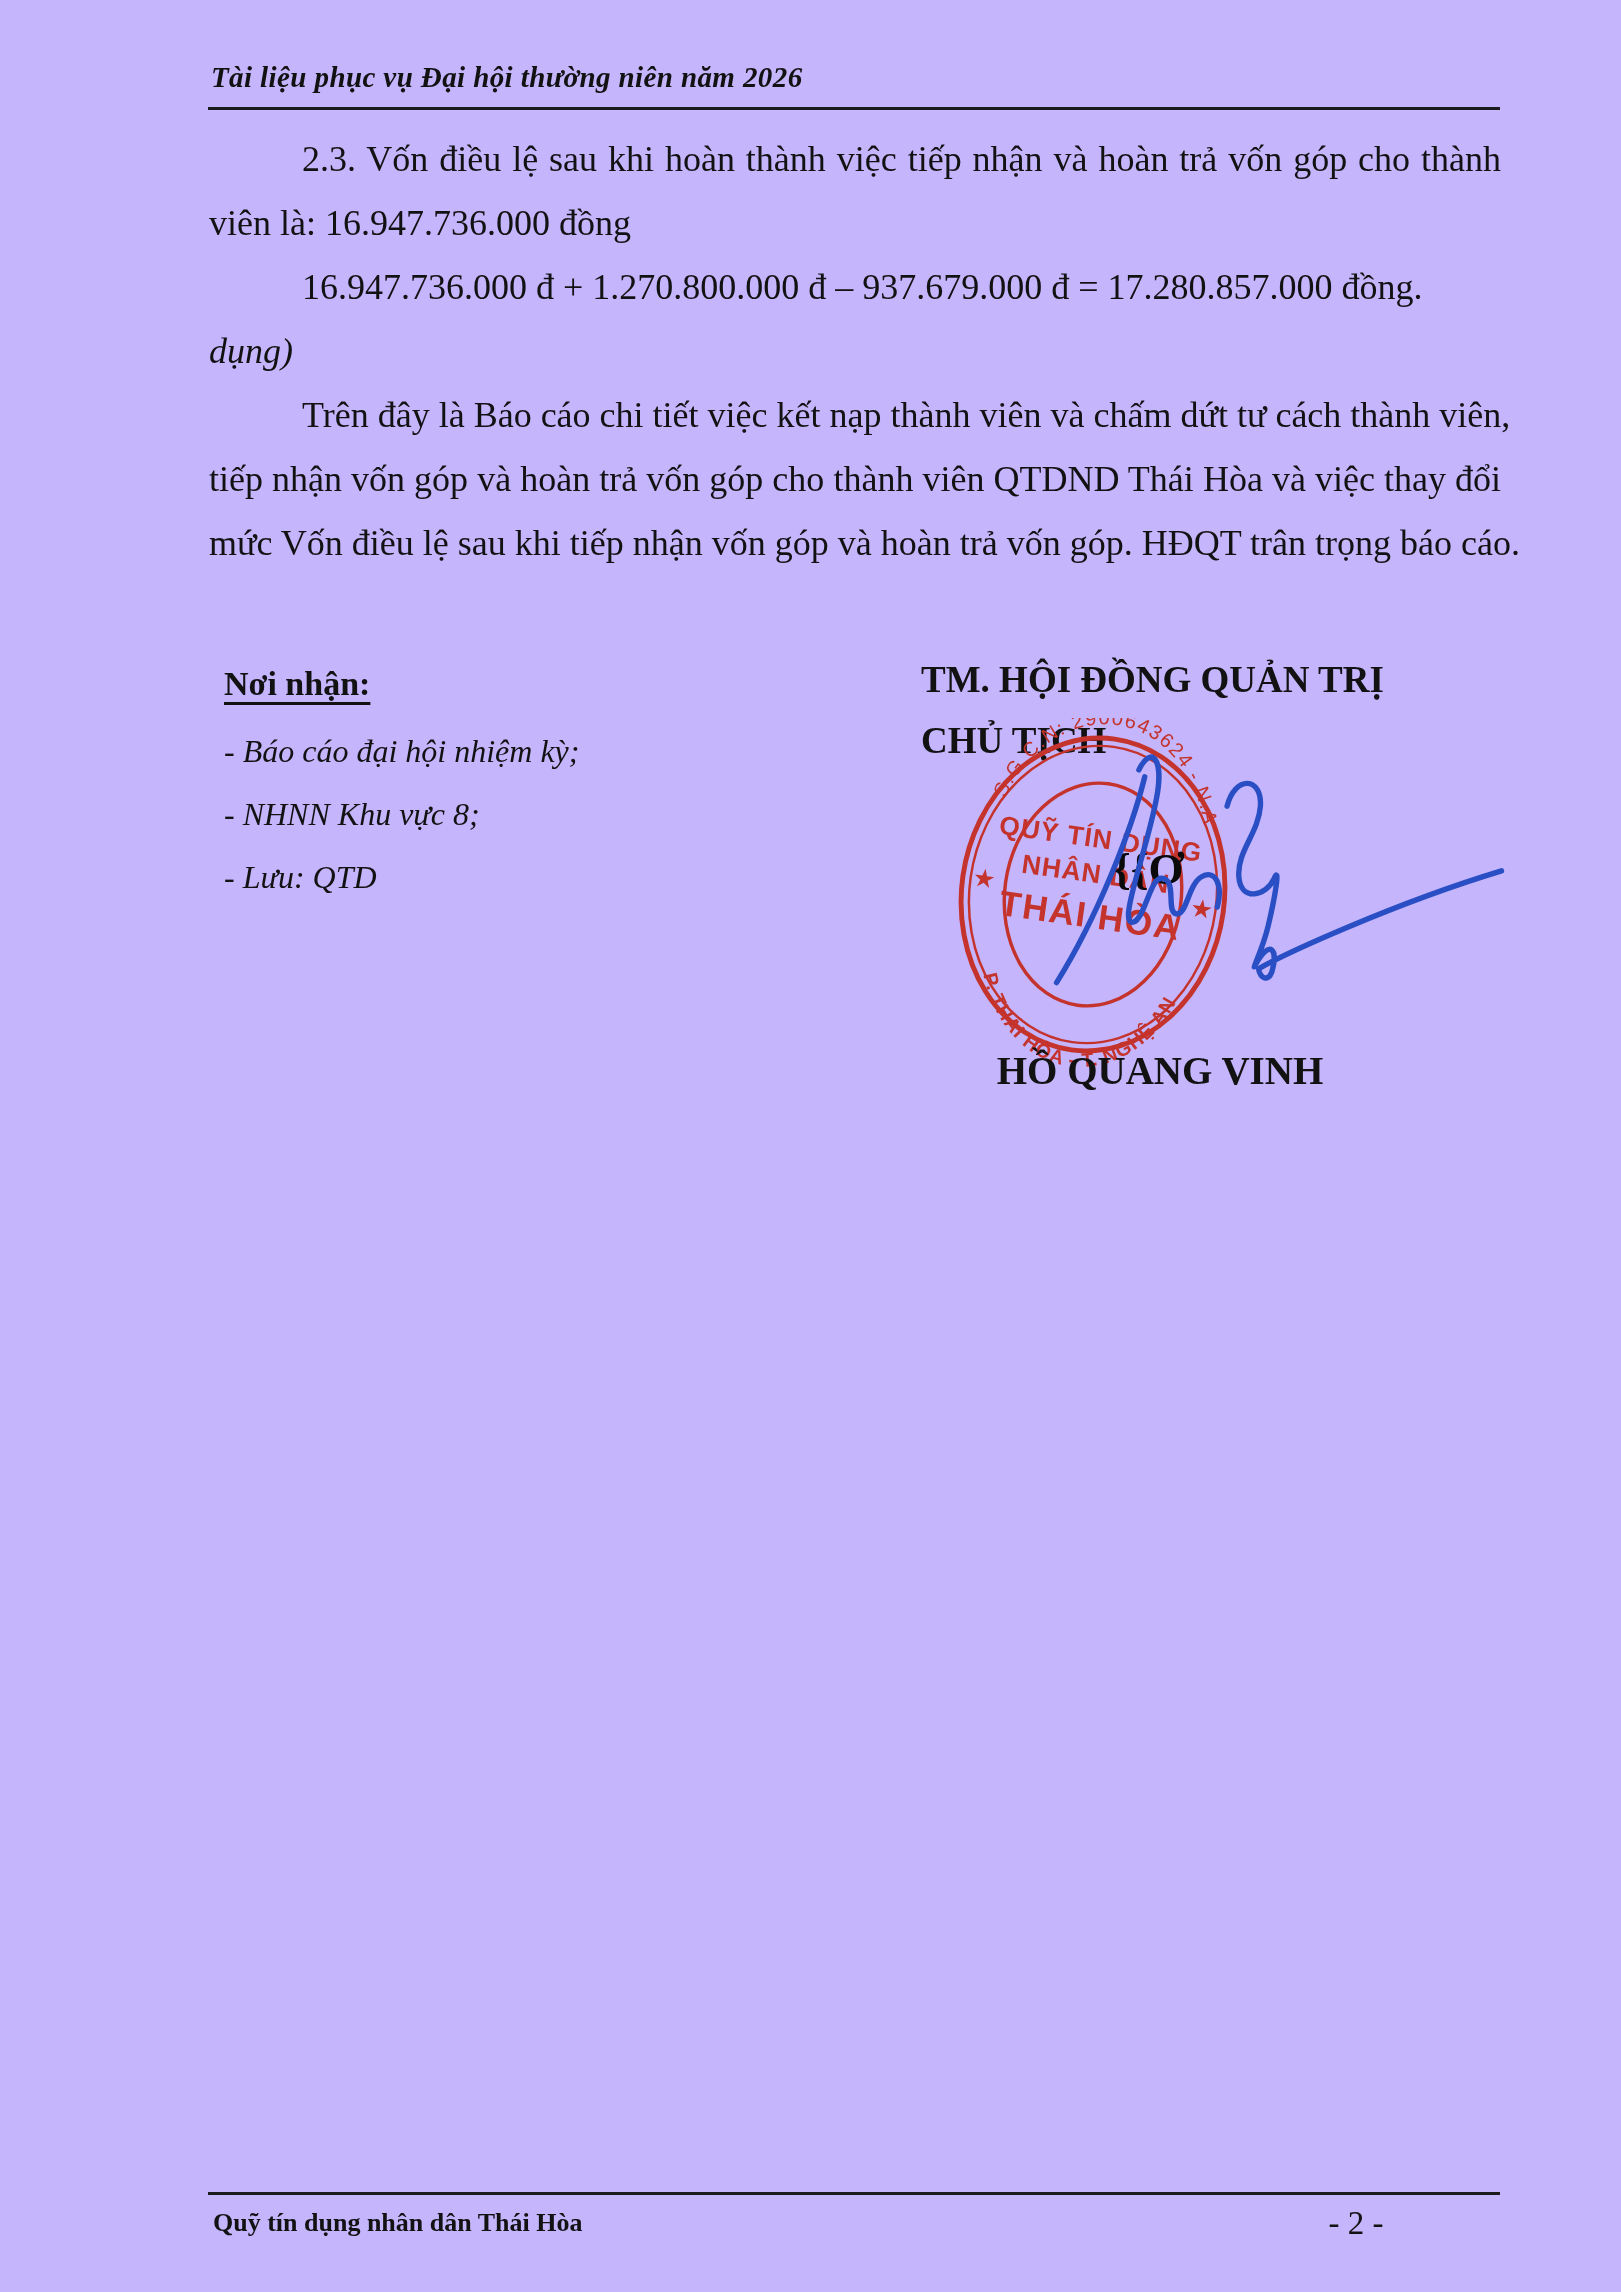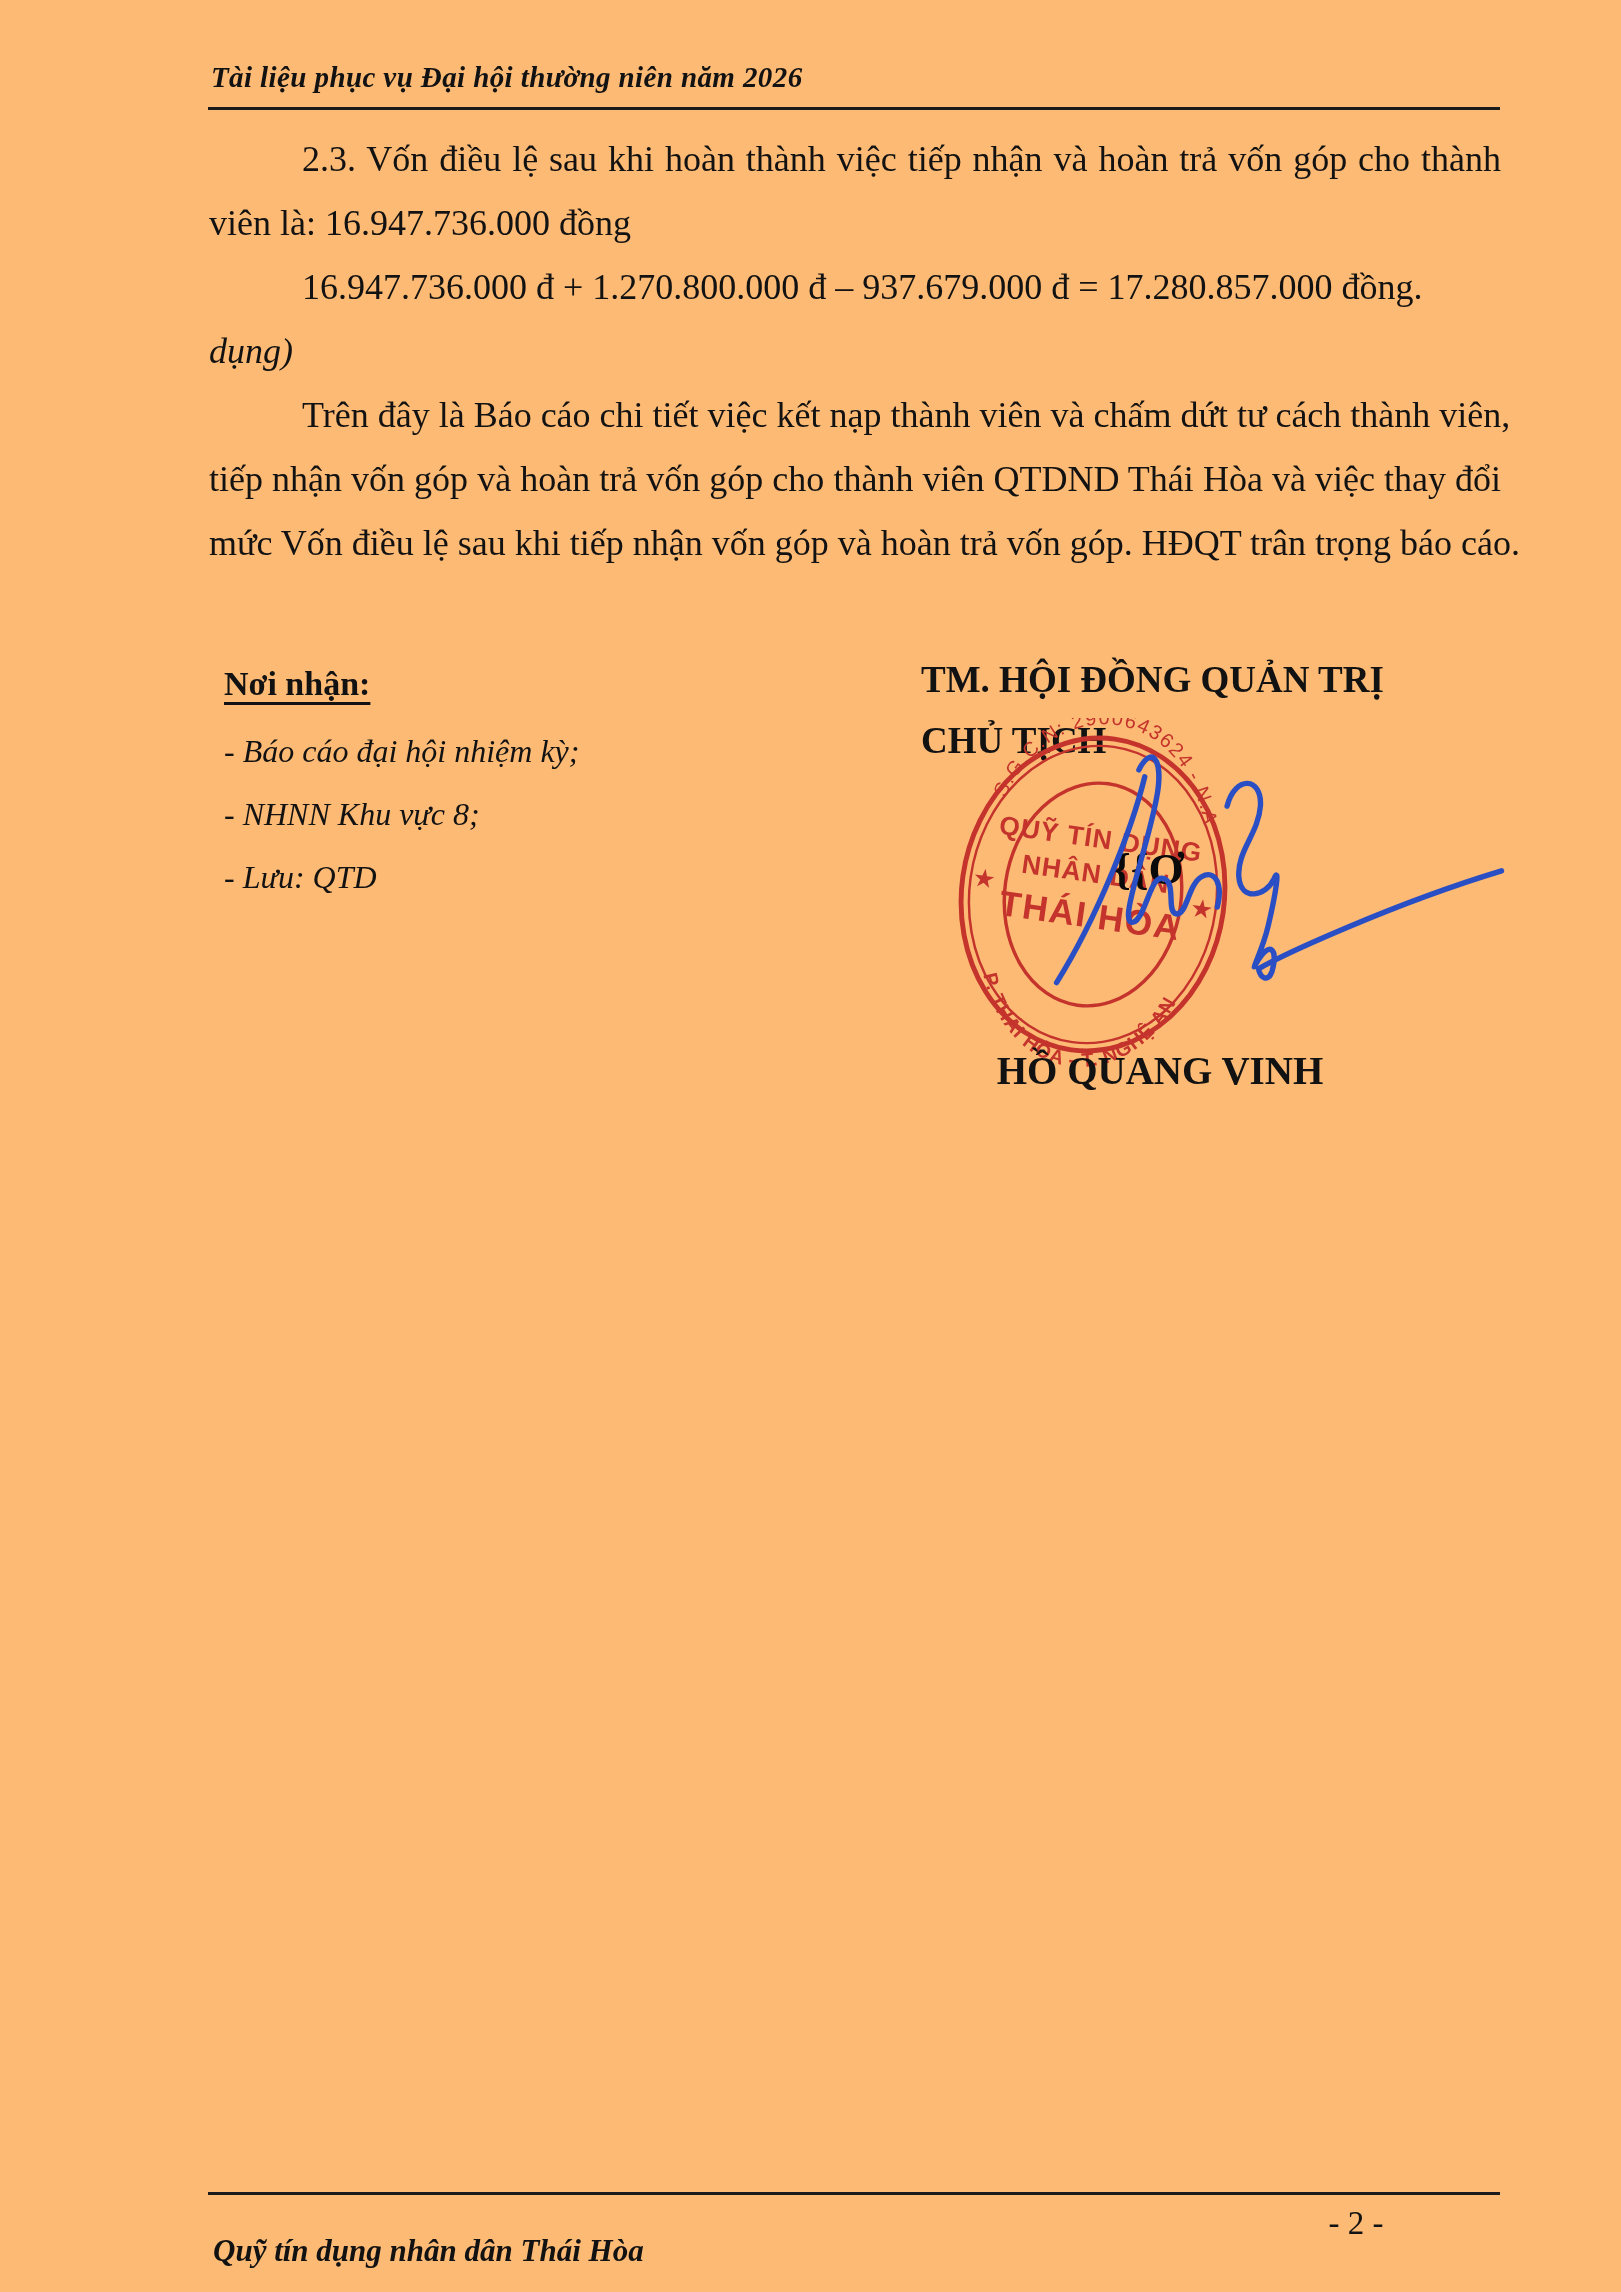--- a/index.html
+++ b/index.html
@@ -1,17 +1,17 @@
 <!DOCTYPE html>
 <html><head>
 <meta charset="utf-8">
 <style>
   html,body { margin:0; padding:0; background:#ffffff; }
   .page {
-    position:relative; width:1621px; height:2293px; background:#fdba74;
+    position:relative; width:1621px; height:2293px; background:#c4b5fd;
     font-family:"Liberation Serif","DejaVu Serif",serif; color:#121212;
     overflow:hidden;
   }
   
   .hdr-title {
     position:absolute; left:211px; top:61px; font-size:29px; font-weight:bold;
     font-style:italic; letter-spacing:0.4px; white-space:nowrap;
   }
   .hdr-rule { position:absolute; left:208px; top:107px; width:1292px; height:2.9px; background:#1b1b1b; }
 
@@ -46,22 +46,22 @@
   .stamp-svg text { font-family:"Liberation Sans","DejaVu Sans",sans-serif; }
   .sig-svg { position:absolute; left:931px; top:716px; }
   .artifact {
     position:absolute; left:1113px; top:845px; font-size:45px; font-weight:bold;
     color:#0a0a0a; line-height:49px; white-space:nowrap;
   }
 
   
   .ftr-rule { position:absolute; left:208px; top:2192px; width:1292px; height:2.9px; background:#1b1b1b; }
   .ftr-text {
-    position:absolute; left:213px; top:2201px; font-size:31px; font-weight:bold;
-    font-style:italic; line-height:43px; white-space:nowrap;margin-top:28px;
+    position:absolute; left:213px; top:2201px; font-size:26px; font-weight:bold;
+    line-height:43px; white-space:nowrap;
   }
   .pagenum { position:absolute; left:1311px; top:2203px; width:90px; text-align:center; font-size:33px; line-height:41px; }
 </style>
 </head>
 <body>
 
 <div class="page">
 
   <div class="hdr-title">Tài liệu phục vụ Đại hội thường niên năm 2026</div>
   <div class="hdr-rule"></div>

